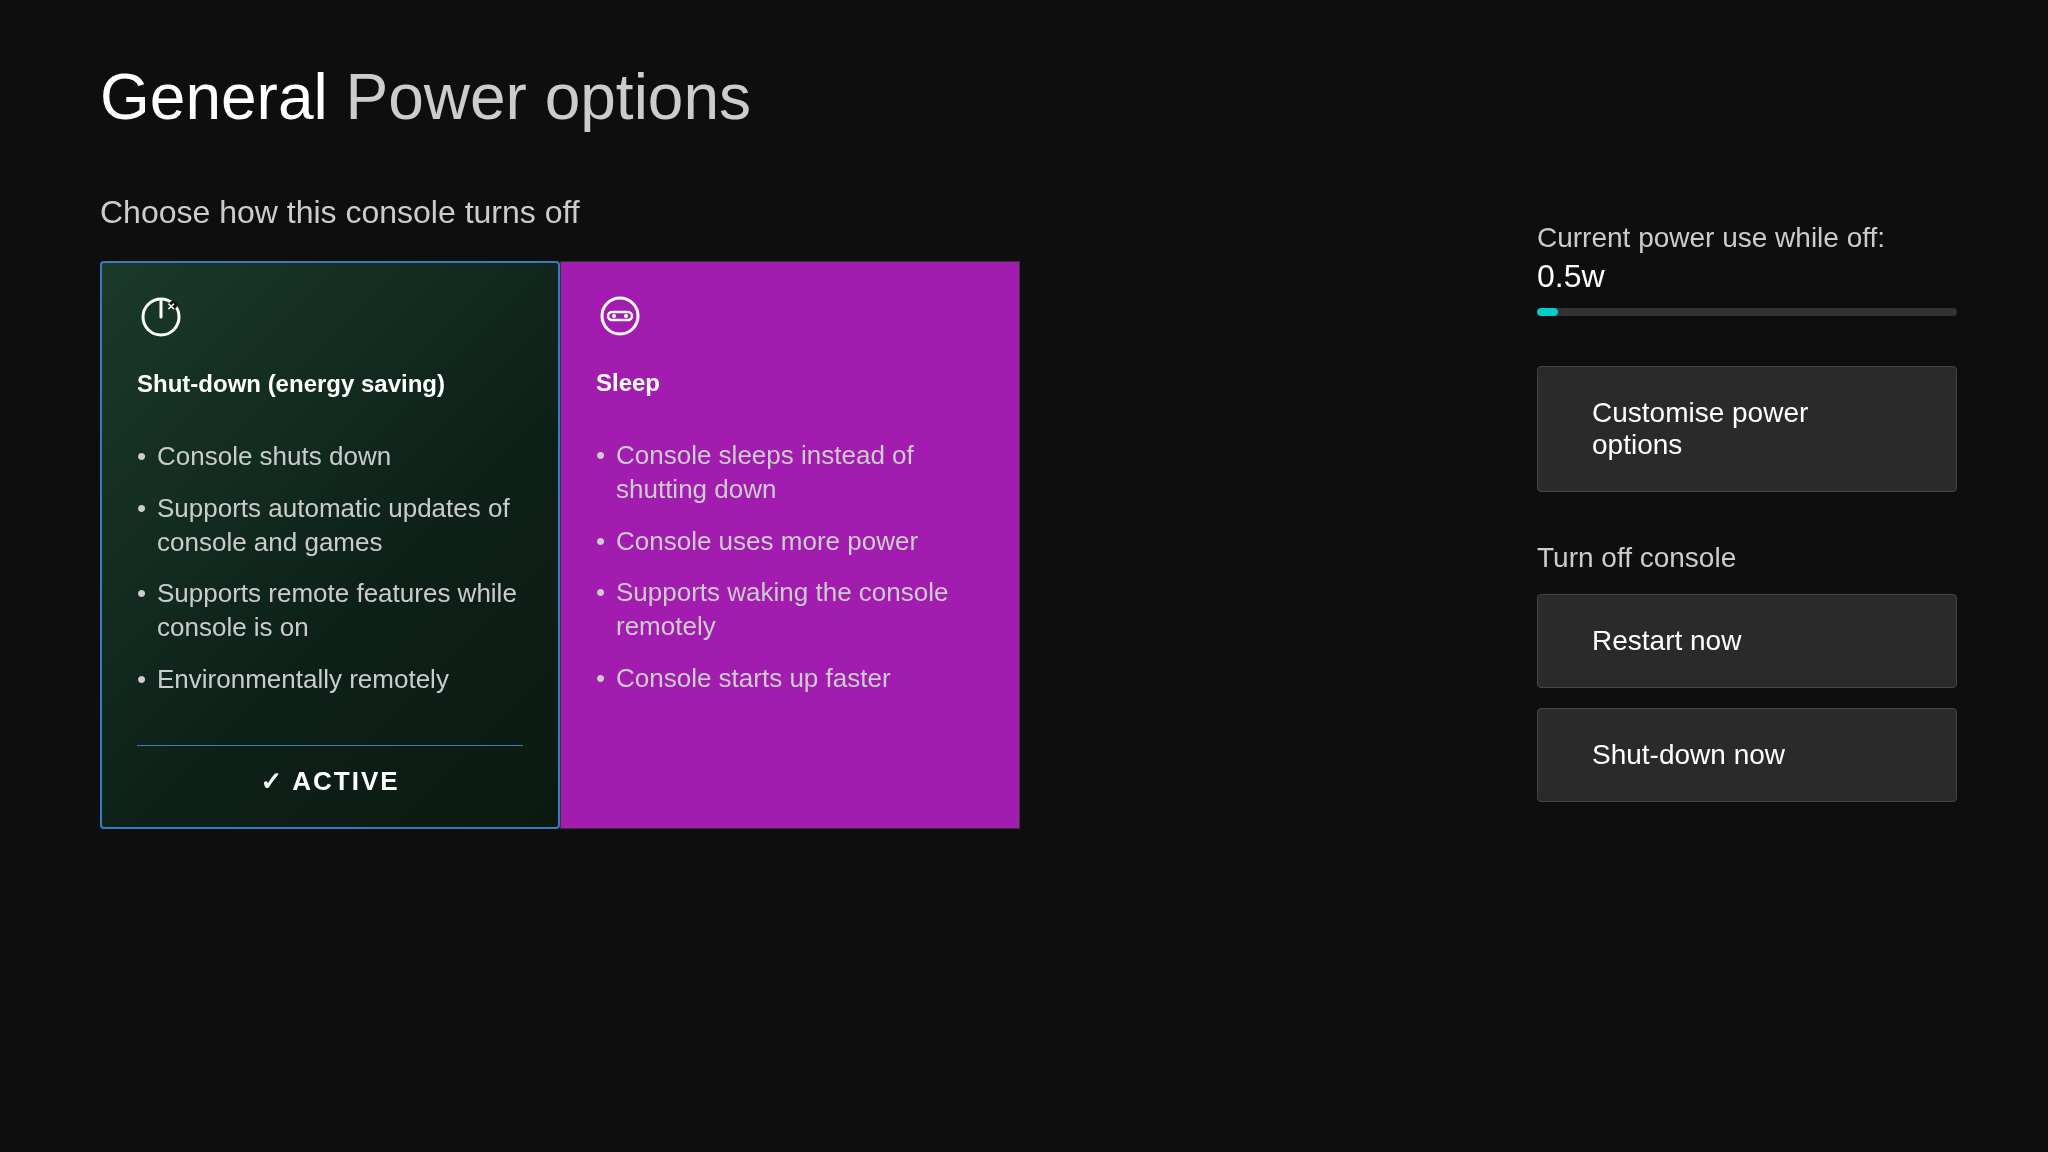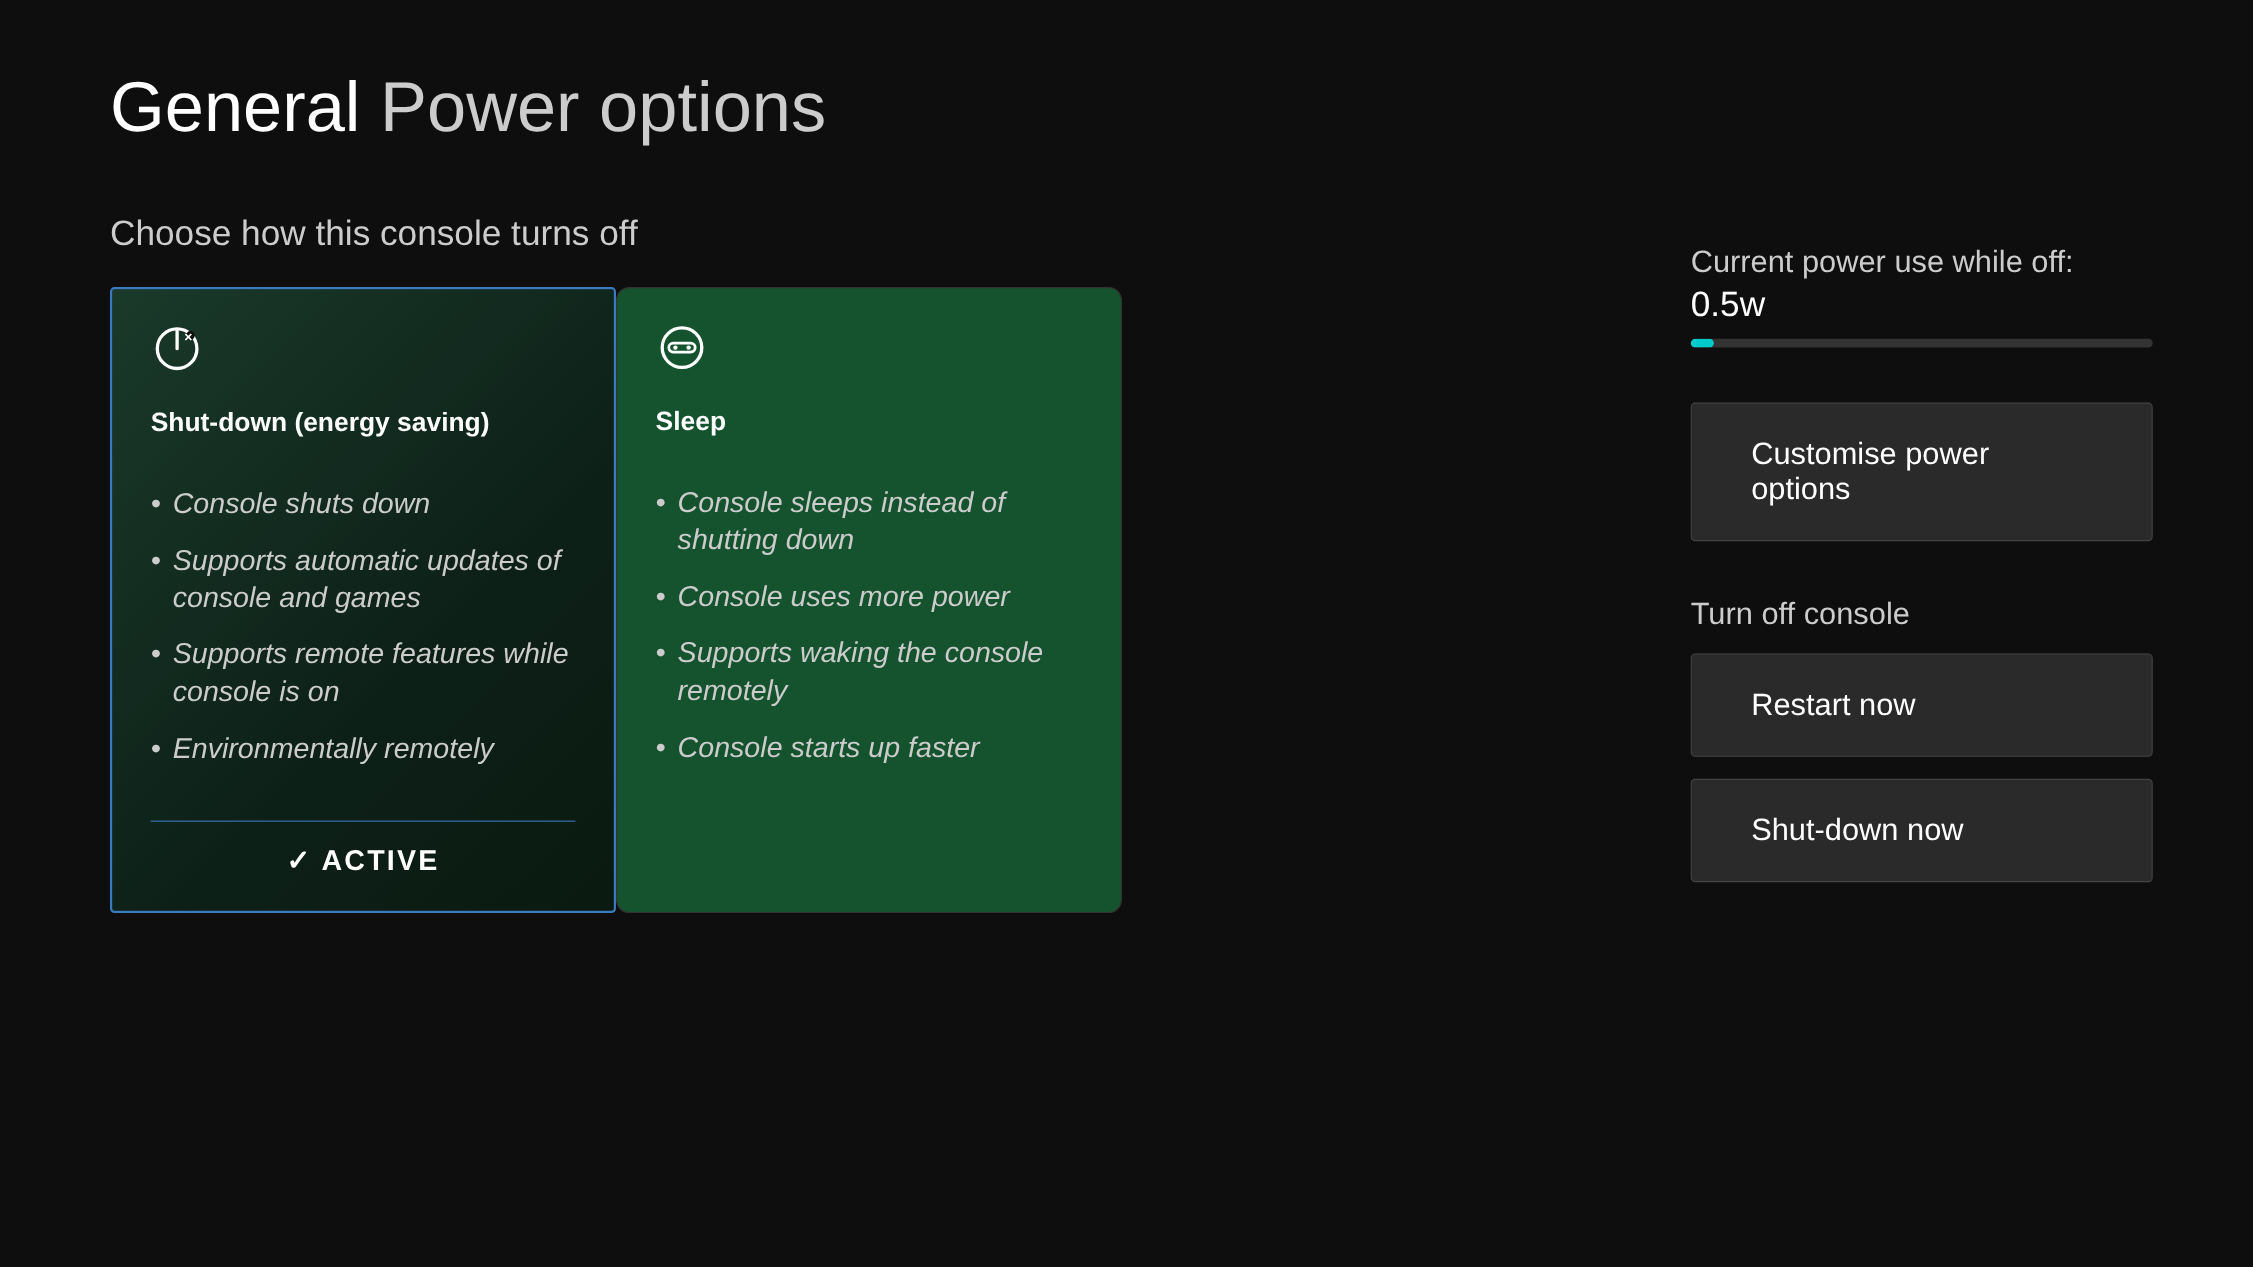--- a/index.html
+++ b/index.html
@@ -54,23 +54,23 @@
       cursor: pointer;
     }
 
     .card-shutdown {
       background: linear-gradient(135deg, #1a3a2a 0%, #0d2018 60%, #0a1a10 100%);
       border: 2px solid #3a7abf;
       border-radius: 4px;
     }
 
     .card-sleep {
-      background: #14532d;
+      background: #a21caf;
       border: 1px solid #333;
-      border-radius: 12px;
+      border-radius: 0;
     }
 
     .card-icon {
       font-size: 40px;
       margin-bottom: 20px;
       color: #ffffff;
     }
 
     .card-title {
       font-size: 24px;
@@ -84,21 +84,20 @@
       flex: 1;
     }
 
     .card-features li {
       font-size: 26px;
       color: #cccccc;
       margin-bottom: 18px;
       padding-left: 20px;
       position: relative;
       line-height: 1.3;
-      font-style: italic;
     }
 
     .card-features li::before {
       content: '•';
       position: absolute;
       left: 0;
       color: #cccccc;
     }
 
     .card-active-bar {

